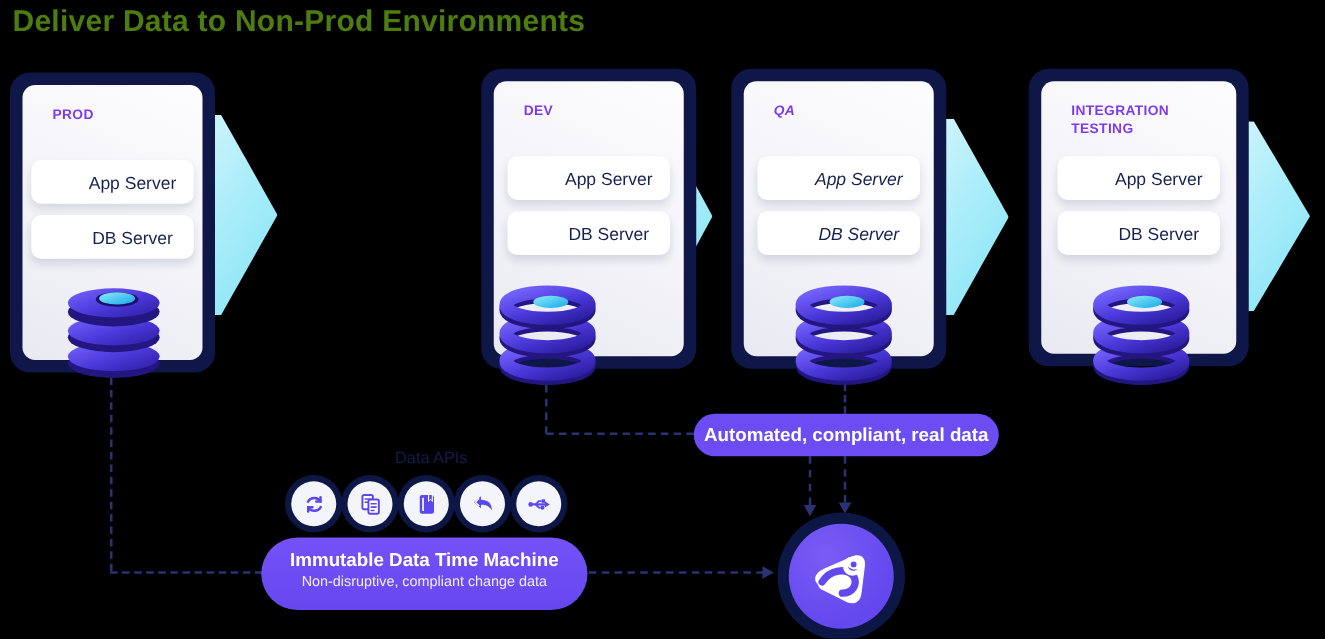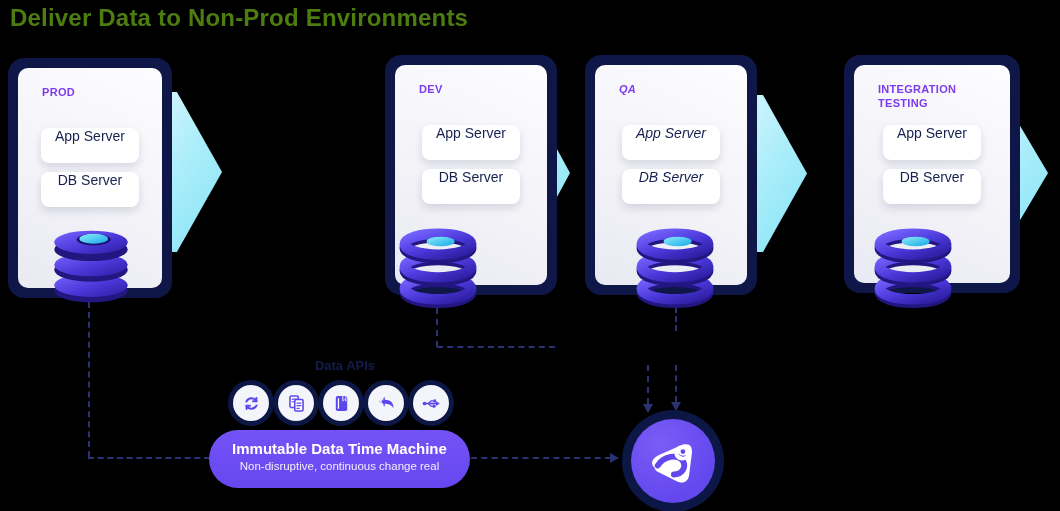--- a/index.html
+++ b/index.html
@@ -8,21 +8,21 @@
 
   .page-title{position:absolute;left:10px;top:4px;font-size:24px;font-weight:800;color:#4d7c0f;letter-spacing:.2px;}
 
   
   .card{position:absolute;background:#0E1748;border-radius:16px;z-index:3;}
   .card-inner{position:absolute;inset:10px;border-radius:10px;
     background:linear-gradient(205deg,#FDFDFF 0%,#F3F3F8 55%,#E9E9F2 100%);}
   .env-label{position:absolute;left:24px;top:18px;width:112px;font-size:11px;font-weight:800;
     color:#7C3BEC;line-height:1.25;letter-spacing:.3px;}
   .server-box{position:absolute;left:50%;transform:translateX(-50%);width:98px;height:35px;background:#fff;
-    border-radius:8px;box-shadow:0 4px 8px rgba(19,27,77,.14);display:flex;justify-content:center;}
+    border-radius:8px;box-shadow:0 4px 8px rgba(19,27,77,.14);display:flex;align-items:center;justify-content:center;padding-left:32px;}
   .server-box span{font-size:14px;color:#17214F;}
   .sb1{top:60px;} .sb2{top:104px;}
 
   
   .flow-arrow{position:absolute;z-index:1;
     clip-path:polygon(0 0,45% 0,100% 50%,45% 100%,0 100%);
     background:linear-gradient(125deg,#DDF7FD 0%,#AFEEfa 45%,#83E3F6 100%);}
 
   
   .db{position:absolute;z-index:4;}
@@ -30,21 +30,21 @@
   
   .dash-h{position:absolute;border-top:2px dashed #2A3274;z-index:2;}
   .dash-v{position:absolute;border-left:2px dashed #2A3274;z-index:2;}
   .arr{position:absolute;width:0;height:0;z-index:2;}
   .arr.right{border-top:5px solid transparent;border-bottom:5px solid transparent;border-left:9px solid #2A3274;}
   .arr.up{border-left:5px solid transparent;border-right:5px solid transparent;border-bottom:9px solid #2A3274;}
   .arr.down{border-left:5px solid transparent;border-right:5px solid transparent;border-top:9px solid #2A3274;}
 
   
   .apis-label{position:absolute;left:285px;top:358px;width:120px;text-align:center;
-    font-size:13px;font-weight:700;color:#141C4D;z-index:2;}
+    font-size:13px;font-weight:400;color:#141C4D;z-index:2;}
   .api-circle{position:absolute;top:380px;width:46px;height:46px;border-radius:50%;background:#0D1745;
     display:flex;align-items:center;justify-content:center;z-index:3;}
   .api-circle .inner{width:36px;height:36px;border-radius:50%;background:#F4F4FB;
     display:flex;align-items:center;justify-content:center;}
   .api-circle svg{width:21px;height:21px;}
 
   
   .pill-immutable{position:absolute;left:209px;top:430px;width:261px;height:58px;border-radius:29px;
     background:linear-gradient(180deg,#7452F7 0%,#6647EF 100%);z-index:5;text-align:center;color:#fff;}
   .pill-immutable .t1{margin-top:10px;font-size:15px;font-weight:800;}
@@ -142,21 +142,21 @@
       <div class="env-label">QA</div>
       <div class="server-box sb1">
           <span>App Server</span>
         </div>
       <div class="server-box sb2">
           <span>DB Server</span>
         </div>
     </div>
   </div>
 
-  <div class="card" style="left:823px;top:55px;width:176px;height:238px;margin-left:21px;">
+  <div class="card" style="left:823px;top:55px;width:176px;height:238px;">
     <div class="card-inner">
       <div class="env-label">INTEGRATION TESTING</div>
       <div class="server-box sb1">
           <span>App Server</span>
         </div>
       <div class="server-box sb2">
           <span>DB Server</span>
         </div>
     </div>
   </div>
@@ -248,23 +248,26 @@
         <rect x="14" y="7.4" width="3.2" height="3.2" stroke="none"></rect>
         <path d="M8.5,12 L11.5,15 H13" fill="none" stroke-width="1.6"></path>
         <circle cx="14.8" cy="15" r="1.9" stroke="none"></circle>
         <path d="M17,9.2 L21.5,12 L17,14.8 Z" stroke="none"></path>
       </svg>
     </div>
   </div>
 
   <div class="pill-immutable">
     <div class="t1">Immutable Data Time Machine</div>
-    <div class="t2">Non-disruptive, continuous change real</div>
-  </div>
-
+    <div class="t2">Non-disruptive, compliant change data</div>
+  </div>
+
+  <div class="pill-automated">
+    <span>Automated, compliant, real data</span>
+  </div>
 
   <div class="logo-circle">
     <div class="inner">
       <svg viewBox="0 0 60 60">
           <use href="#logo-mark"></use>
         </svg>
     </div>
   </div>
 
 </div>

